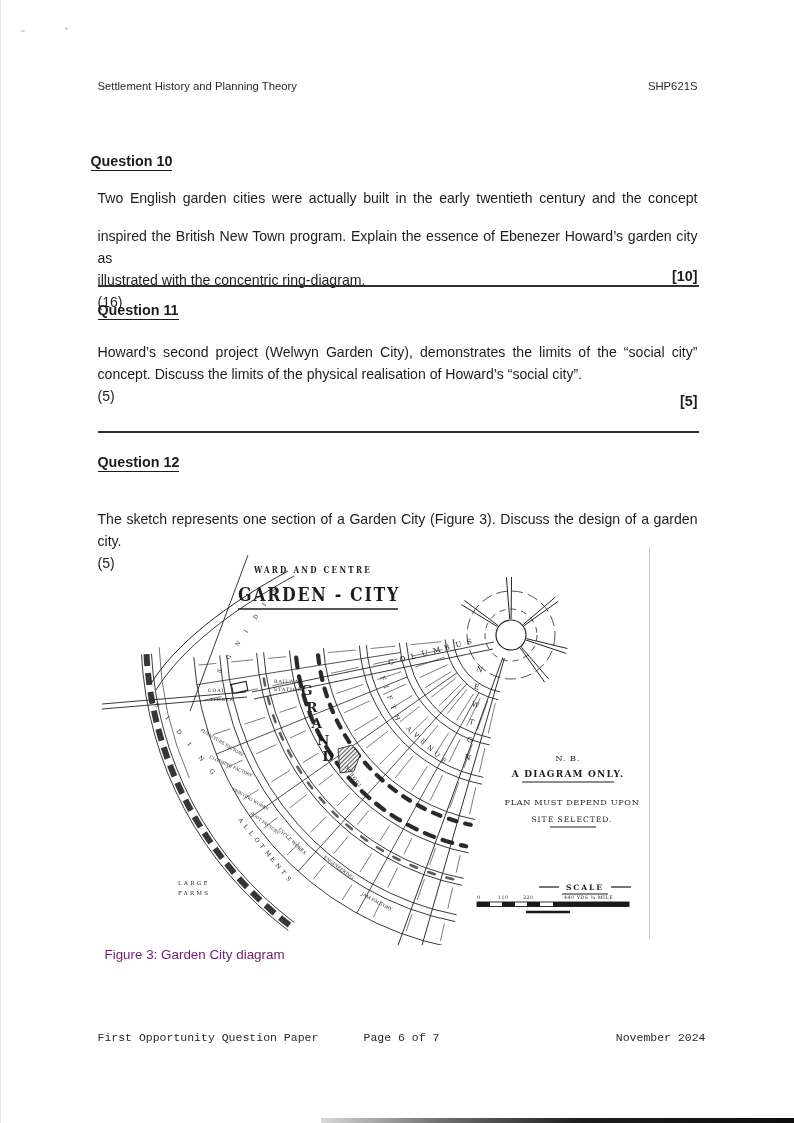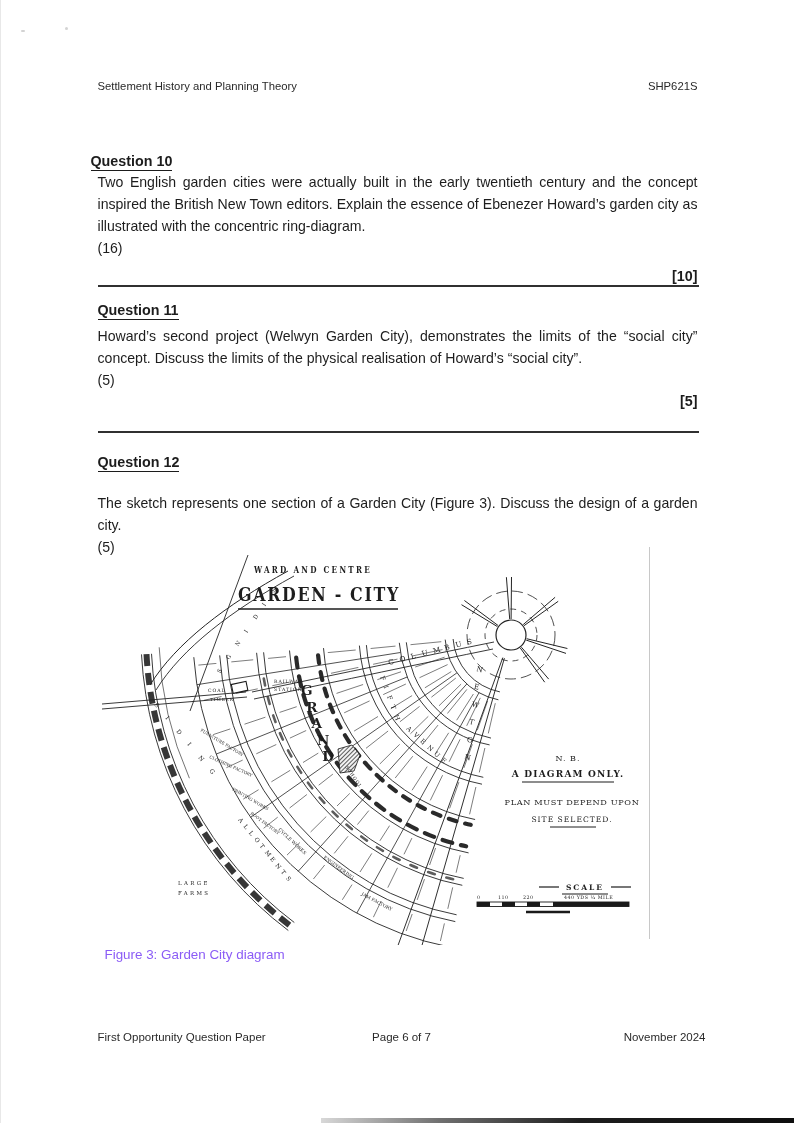--- a/index.html
+++ b/index.html
@@ -4,26 +4,26 @@
 <style>
   html,body{margin:0;padding:0;background:#e8e8e8;}
   .page{position:relative;width:746px;height:1123px;margin:0 auto;background:#ffffff;overflow:hidden;
         font-family:"Liberation Sans",sans-serif;color:#1c1c1c;padding-left:47px;}
   .abs{position:absolute;}
   .hdr{top:80px;left:97px;width:600px;display:flex;justify-content:space-between;
        font-size:11.3px;color:#2a2a2a;}
   .qhead{font-size:14.3px;font-weight:bold;}
   .qhead span{border-bottom:1.4px solid #1c1c1c;padding-bottom:1px;}
   .para{left:97px;width:600px;font-size:14.1px;line-height:22px;color:#1d1d1d;}
-  .jline{text-align:justify;text-align-last:justify;}
+  .jline{text-align:justify;text-align-last:justify;margin-top:16px;}
   .lline{display:flex;justify-content:space-between;flex-direction:column;}
   .total{left:97px;width:600px;text-align:right;font-weight:bold;font-size:14.3px;}
   .rule{left:97px;width:601px;height:2px;background:#303030;}
-  .cap{left:104px;font-size:13.4px;white-space:nowrap;color:#8b5cf6;}
-  .ftr{top:1031px;left:97px;width:608px;font-size:11.5px;color:#2a2a2a;}
+  .cap{left:104px;font-size:13.4px;white-space:nowrap;color:#701a75;}
+  .ftr{top:1031px;left:97px;width:608px;font-size:11.5px;color:#2a2a2a;font-family:Liberation Mono, monospace;}
   .ftr .c{position:absolute;left:0;width:100%;text-align:center;}
   .ftr .r{position:absolute;right:0;}
   .speck{position:absolute;background:#b5b5b5;opacity:.6;border-radius:2px;}
   .botstrip{position:absolute;left:320px;right:0;bottom:0;height:5px;
             background:linear-gradient(to right,#d8d8d8,#707070 25%,#1d1d1d 55%,#0e0e0e);}
   
   .fig{top:543px;left:97px;}
   .fig text{font-family:"DejaVu Serif",serif;fill:#1d1d1d;}
   .t1{font-size:9.5px;font-weight:bold;letter-spacing:3px;}
   .t2{font-size:19px;font-weight:bold;letter-spacing:2px;}
@@ -47,21 +47,21 @@
   <div class="abs hdr">
     <span>Settlement History and Planning Theory</span>
     <span>SHP621S</span>
   </div>
 
   <div class="abs qhead" style="top:133px;left:90px;margin-top:20px;">
     <span>Question 10</span>
   </div>
   <div class="abs para" style="top:171px;">
     <div class="jline">Two English garden cities were actually built in the early twentieth century and the concept</div>
-    <div class="jline">inspired the British New Town editors.  Explain the essence of Ebenezer Howard’s garden city as</div>
+    <div class="jline">inspired the British New Town program.  Explain the essence of Ebenezer Howard’s garden city as</div>
     <div class="lline">
       <span>illustrated with the concentric ring-diagram.</span>
       <span>(16)</span>
     </div>
   </div>
   <div class="abs total" style="top:247px;margin-top:21px;">[10]</div>
 
   <div class="abs rule" style="top:285px;"></div>
 
   <div class="abs qhead" style="top:302px;left:97px;">

